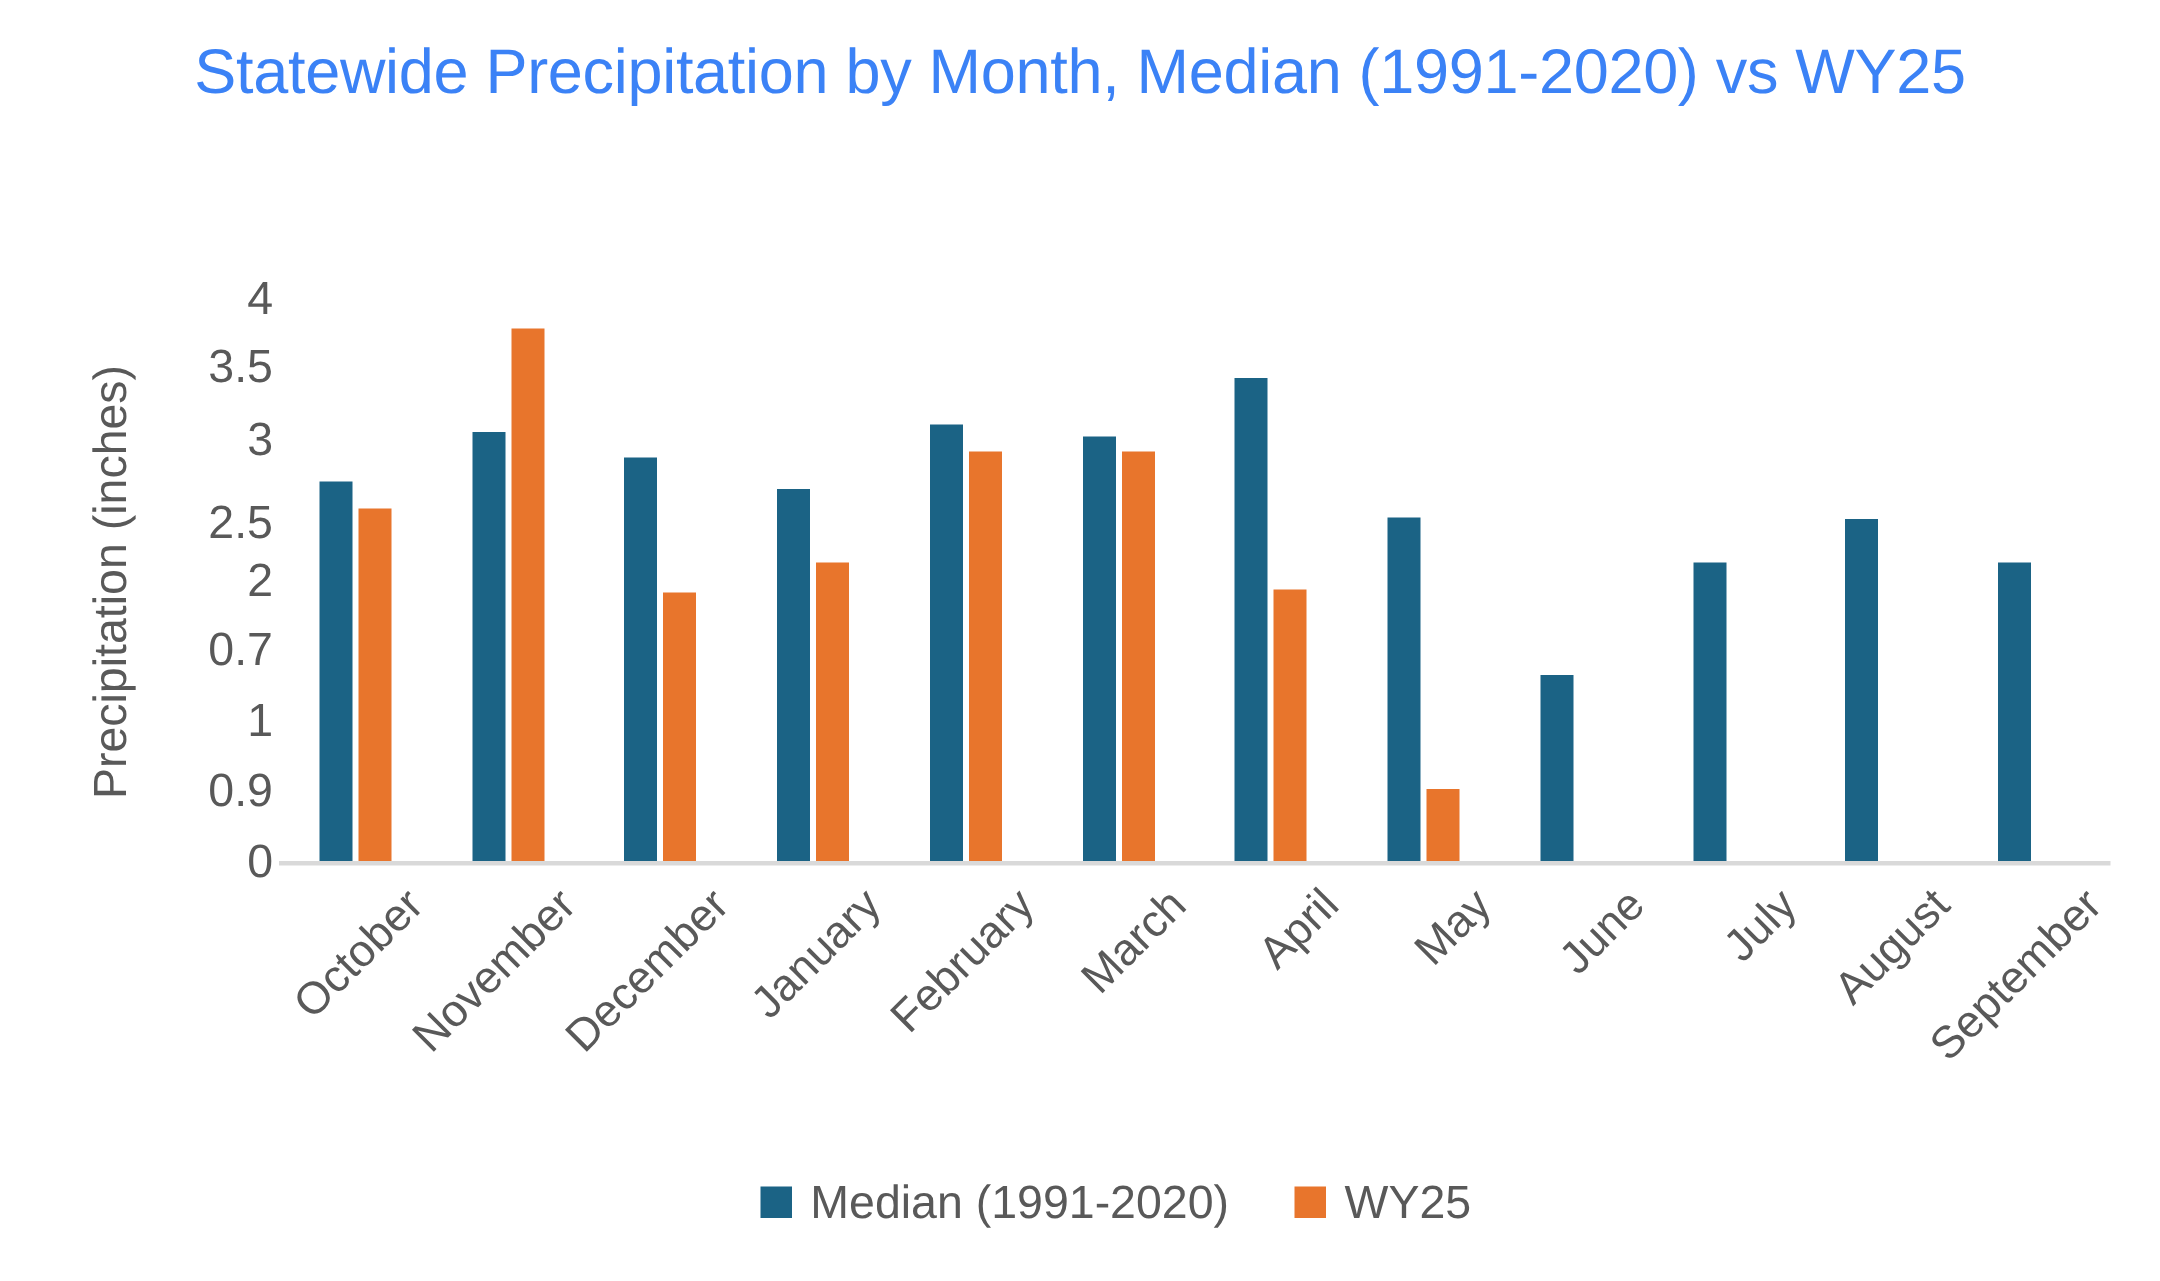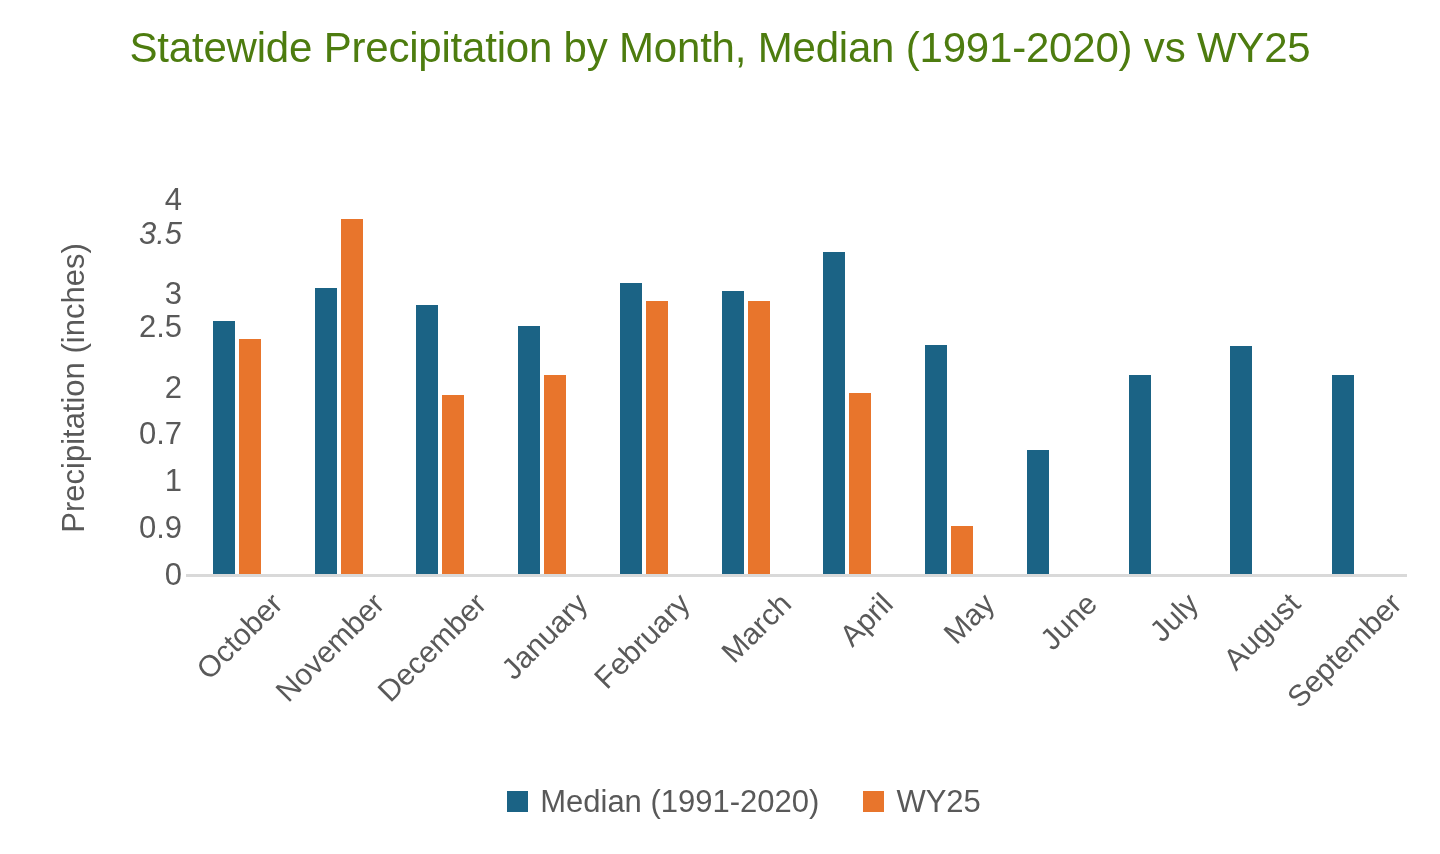--- a/index.html
+++ b/index.html
@@ -22,21 +22,21 @@
 
   
   .chart-title {
     position: absolute;
     left: 120px;
     top: 22px;
     width: 1200px;
     text-align: center;
     font-size: 42px;
     line-height: 52px;
-    color: #4d7c0f;
+    color: #3b82f6;
     font-weight: 400;
     letter-spacing: -0.2px;
   }
 
   
   .y-axis-title {
     position: absolute;
     left: -126px;
     top: 370px;
     width: 400px;
@@ -144,23 +144,23 @@
   <div class="chart-title">Statewide Precipitation by Month, Median (1991-2020) vs WY25</div>
 
   <div class="y-axis-title">Precipitation (inches)</div>
 
   <div id="y-ticks">
       <div class="y-tick" style="top: 574px;">0</div>
       <div class="y-tick" style="top: 527.125px;">0.9</div>
       <div class="y-tick" style="top: 480.25px;">1</div>
       <div class="y-tick" style="top: 433.375px;">0.7</div>
       <div class="y-tick" style="top: 386.5px;">2</div>
-      <div class="y-tick" style="top: 326px;">2.5</div>
+      <div class="y-tick" style="top: 348px;">2.5</div>
       <div class="y-tick" style="top: 292.75px;">3</div>
-      <div class="y-tick" style="top: 233px; font-style: italic;">3.5</div>
+      <div class="y-tick" style="top: 244px;">3.5</div>
       <div class="y-tick" style="top: 199px;">4</div>
     </div>
 
   <div class="axis-line"></div>
 
   <div class="plot-area" id="plot-area">
       <div class="bar median" style="left: 26.875px; width: 22px; height: 253.125px; background: rgb(27, 99, 133);"></div>
       <div class="bar wy25" style="left: 52.875px; width: 22px; height: 235.312px; background: rgb(232, 117, 44);"></div>
       <div class="bar median" style="left: 128.625px; width: 22px; height: 285.938px; background: rgb(27, 99, 133);"></div>
       <div class="bar wy25" style="left: 154.625px; width: 22px; height: 355.312px; background: rgb(232, 117, 44);"></div>

